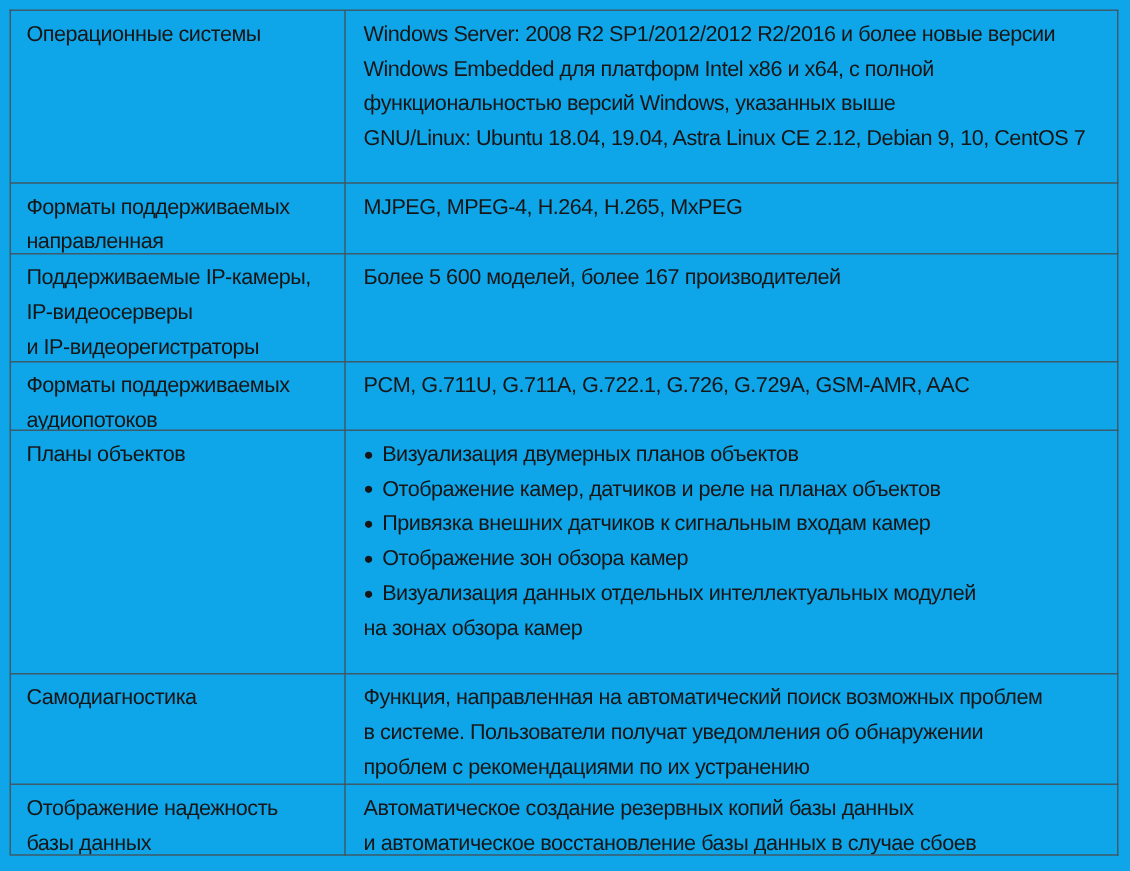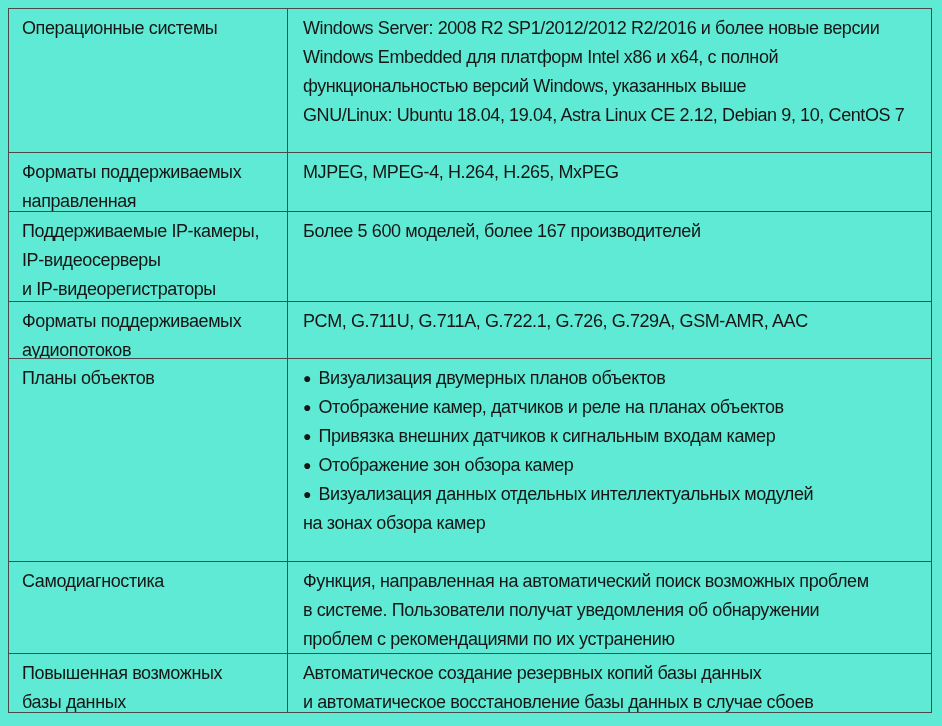--- a/index.html
+++ b/index.html
@@ -4,21 +4,21 @@
 <style>
   html, body {
     margin: 0;
     padding: 0;
     background: #ffffff;
   }
   .page {
     position: relative;
     width: 942px;
     height: 726px;
-    background: #5eead4;
+    background: #0ea5e9;
     font-family: "Liberation Sans", "DejaVu Sans", sans-serif;
     color: #161616;
   }
   .spec-table {
     position: absolute;
     left: 8px;
     top: 8px;
     width: 924px;
     display: grid;
     grid-template-columns: 279px 1fr;
@@ -107,21 +107,21 @@
     <div class="cell label">
       <div class="ln">Самодиагностика</div>
     </div>
     <div class="cell value">
       <div class="ln">Функция, направленная на автоматический поиск возможных проблем</div>
       <div class="ln">в системе. Пользователи получат уведомления об обнаружении</div>
       <div class="ln">проблем с рекомендациями по их устранению</div>
     </div>
 
     <div class="cell label">
-      <div class="ln">Повышенная возможных</div>
+      <div class="ln">Отображение надежность</div>
       <div class="ln">базы данных</div>
     </div>
     <div class="cell value">
       <div class="ln">Автоматическое создание резервных копий базы данных</div>
       <div class="ln">и автоматическое восстановление базы данных в случае сбоев</div>
     </div>
 
   </div>
 </div>
 

